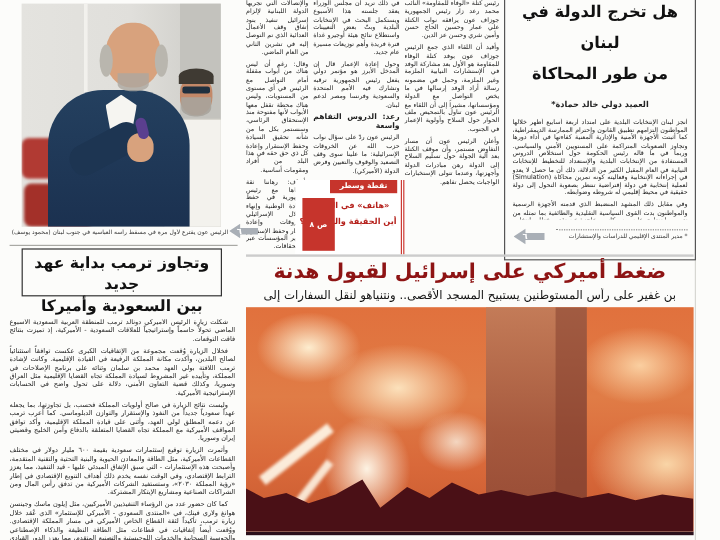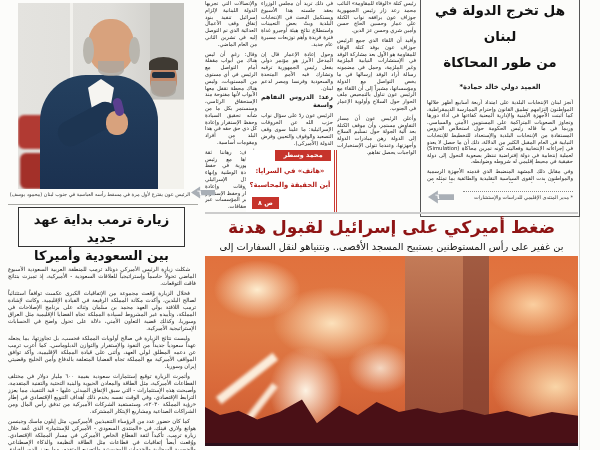--- a/index.html
+++ b/index.html
@@ -41,21 +41,21 @@
   .colB{left:261px;width:72px;height:146px;}
   .colC{left:337px;width:79px;}
   .mini-head{font-weight:bold;font-size:6.4px;line-height:7.5px;margin:2px 0;}
   
   .pl-box{left:246px;top:150px;width:88px;height:62px;background:#fff;border-right:3px double #cc3b33;direction:rtl;}
   .pl-banner{position:absolute;right:3px;top:0;width:56px;height:11px;background:#c6342c;color:#fff;
              font-size:6.4px;font-weight:bold;text-align:center;line-height:11px;}
   .pl-line{position:absolute;right:2px;left:2px;text-align:center;color:#b5211c;font-weight:bold;font-size:6.8px;}
   .pl-l1{top:17px;} .pl-l2{top:31px;}
   .pl-badge{position:absolute;left:6px;bottom:3px;background:#c6342c;color:#fff;font-size:6.4px;
-            font-weight:bold;padding:2px 6px;}
+            font-weight:bold;padding:18px 6px;}
   
   .cont-arrow{background:#a9afb6;clip-path:polygon(0% 50%,38% 4%,38% 30%,100% 30%,100% 72%,38% 72%,38% 96%);
               display:flex;align-items:center;justify-content:center;}
   .cont-arrow span{color:#fff;font-size:7px;font-weight:bold;padding-right:7px;}
   .arrow-mid{left:191px;top:186px;width:24px;height:13px;}
   .arrow-box{left:428px;top:190px;width:26px;height:14px;}
   
   .op-box{left:420px;top:-6px;width:158px;height:221px;border:1px solid #555;background:#fcfcfa;}
   .op-headline{position:absolute;left:4px;right:4px;top:2px;text-align:center;direction:rtl;
                font-weight:bold;font-size:13.5px;line-height:26px;white-space:pre-line;color:#111;}
@@ -148,21 +148,21 @@
     <p>رئيس كتلة «الوفاء للمقاومة» النائب محمد رعد زار رئيس الجمهورية جوزاف عون يرافقه نواب الكتلة علي عمار وحسين الحاج حسن وأمين شري وحسن عز الدين.</p>
     <p>وأفيد أن اللقاء الذي جمع الرئيس جوزاف عون بوفد كتلة الوفاء للمقاومة هو الأول بعد مشاركة الوفد في الإستشارات النيابية الملزمة وغير الملزمة، وحمل في مضمونه رسالة أراد الوفد إرسالها في ما يخص التواصل مع الدولة ومؤسساتها، مشيراً إلى أن اللقاء مع الرئيس عون تناول بالتمحيص ملف الحوار حول السلاح وأولوية الإعمار في الجنوب.</p>
     <p>وأعلن الرئيس عون أن مسار التفاوض مستمر، وأن موقف الكتلة بعد آلية الجولة حول تسليم السلاح إلى الدولة رهن مبادرات الدولة وأجهزتها، وعندما تتولى الإستخبارات الواجبات يحصل تفاهم.</p>
   </div>
 
   <div class="abs cont-arrow arrow-mid">
     <span>٦</span>
   </div>
 
   <div class="abs pl-box">
-    <div class="pl-banner">محمد وسطر</div>
+    <div class="pl-banner">نقطة وسطر</div>
     <div class="pl-line pl-l1">«هاتف» في السرايا:</div>
     <div class="pl-line pl-l2">أين الحقيقة والمحاسبة؟</div>
     <div class="pl-badge">ص ٨</div>
   </div>
 
   <div class="abs op-box">
     <div class="op-headline">هل تخرج الدولة في لبنان
 من طور المحاكاة</div>
     <div class="op-byline">العميد دولي خالد حمادة*</div>
     <div class="op-body">
@@ -180,21 +180,21 @@
   <div class="abs sub-headline">بن غفير على رأس المستوطنين يستبيح المسجد الأقصى.. ونتنياهو لنقل السفارات إلى القدس</div>
 
   <div class="abs fire-photo">
     <div class="fire-pillar"></div>
     <div class="fire-pillar-edge"></div>
     <div class="streak1"></div>
     <div class="streak2"></div>
     <div class="fire-silhouette"></div>
   </div>
 
-  <div class="abs left-headline-box">زيارة ترمب بداية عهد جديد
+  <div class="abs left-headline-box">وتجاوز ترمب بداية عهد جديد
 بين السعودية وأميركا</div>
   <div class="abs left-body">
     <p>شكلت زيارة الرئيس الأميركي دونالد ترمب للمنطقة العربية السعودية الأسبوع الماضي تحولاً حاسماً وإستراتيجياً للعلاقات السعودية - الأميركية، إذ تميزت بنتائج فاقت التوقعات.</p>
     <p>فخلال الزيارة وُقعت مجموعة من الإتفاقيات الكبرى عكست توافقاً استثنائياً لصالح البلدين، وأكدت مكانة المملكة الرفيعة في القيادة الإقليمية. وكانت لإشادة ترمب اللافتة بولي العهد محمد بن سلمان وثنائه على برنامج الإصلاحات في المملكة، وتأييده غير المشروط لسيادة المملكة تجاه القضايا الإقليمية مثل العراق وسوريا، وكذلك قضية التعاون الأمني، دلالة على تحول واضح في الحسابات الإستراتيجية الأميركية.</p>
     <p>وليست نتائج الزيارة في صالح أولويات المملكة فحسب، بل تجاوزتها، بما يجعله عهداً سعودياً جديداً من النفوذ والإستقرار والتوازن الدبلوماسي. كما أعرب ترمب عن دعمه المطلق لولي العهد، وأثنى على قيادة المملكة الإقليمية، وأكد توافق المواقف الأميركية مع المملكة تجاه القضايا المتعلقة بالدفاع وأمن الخليج وقضيتي إيران وسوريا.</p>
     <p>وأثمرت الزيارة توقيع إستثمارات سعودية بقيمة ٦٠٠ مليار دولار في مختلف القطاعات الأميركية، مثل الطاقة والمعادن الحيوية والبنية التحتية والتقنية المتقدمة، وأصبحت هذه الإستثمارات - التي سبق الإتفاق المبدئي عليها - قيد التنفيذ، مما يعزز الترابط الإقتصادي، وفي الوقت نفسه يخدم ذلك أهداف التنويع الإقتصادي في إطار «رؤية المملكة ٢٠٣٠»، وستستفيد الشركات الأميركية من تدفق رأس المال ومن الشراكات الصناعية ومشاريع الإبتكار المشتركة.</p>
     <p>كما كان حضور عدد من الرؤساء التنفيذيين الأميركيين، مثل إيلون ماسك وجينسن هوانغ ولاري فينك، في «المنتدى السعودي - الأميركي للإستثمار» الذي عُقد خلال زيارة ترمب، تأكيداً لثقة القطاع الخاص الأميركي في مسار المملكة الإقتصادي. ووُقعت أيضاً إتفاقيات في قطاعات مثل الطاقة النظيفة والذكاء الإصطناعي والحوسبة السحابية والخدمات اللوجيستية والتصنيع المتقدم، مما يعزز الدور القيادي الأميركي بمجال التقنية في خطط المملكة التنموية.</p>
 
   </div>
 

